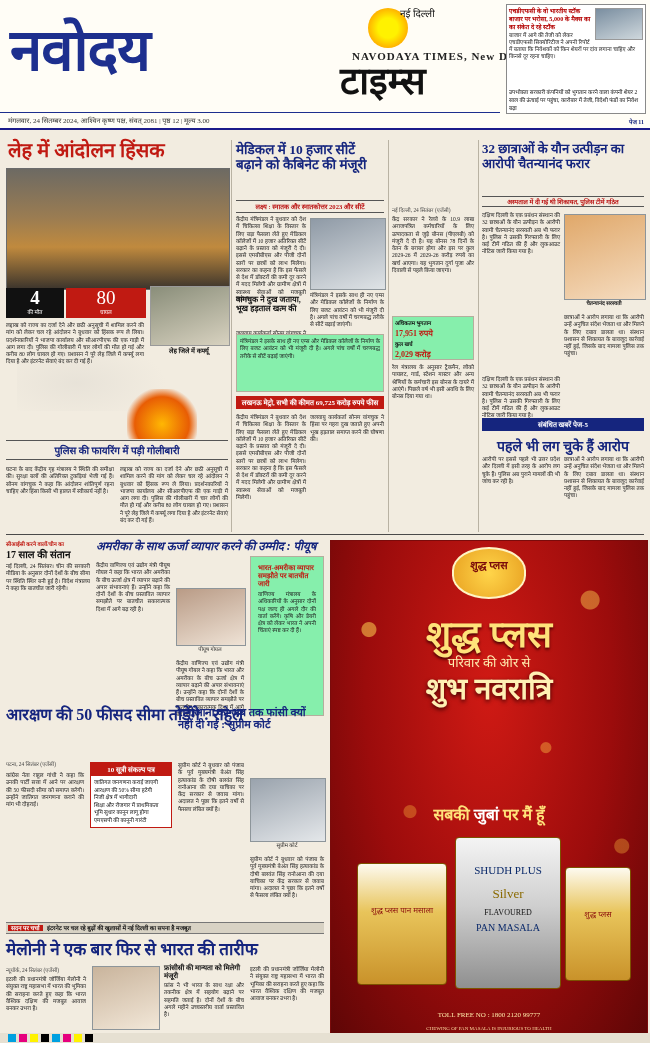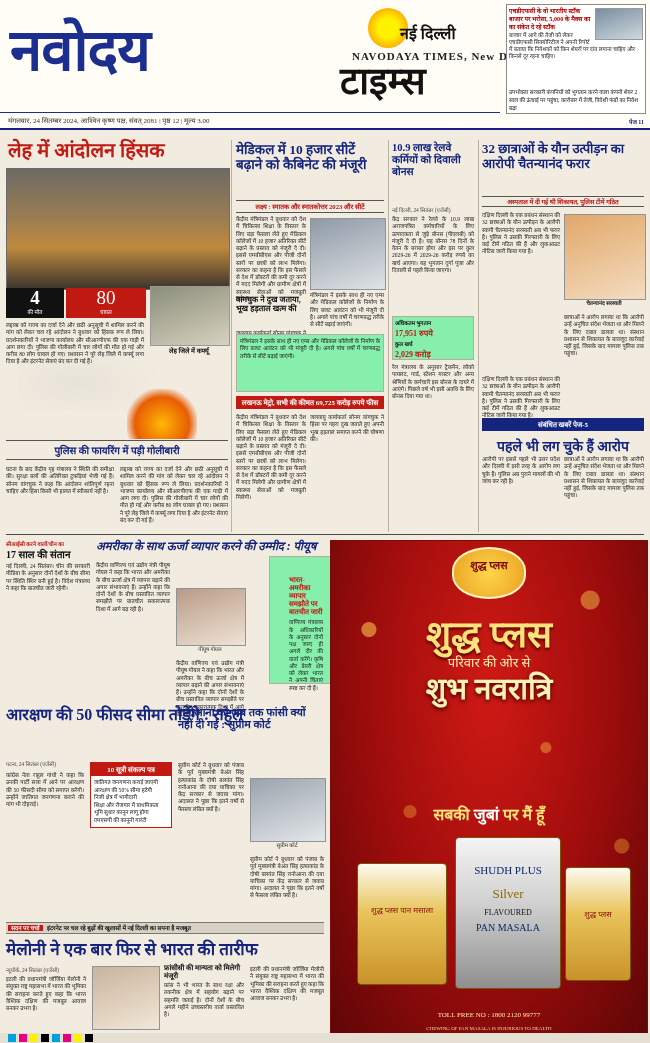--- a/index.html
+++ b/index.html
@@ -8,21 +8,21 @@
     background:#efe9dc;
     font-family:"Liberation Serif", serif;
     color:#101010;
     overflow:hidden;
     position:relative;
   }
   .page{position:relative;width:650px;height:1043px;background:#f2ece0;}
 
   
   .masthead{position:relative;height:128px;background:#fffdf6;border-bottom:2px solid #1b1b8a;}
-  .md-city{position:absolute;left:400px;top:22px;font-size:16px;font-weight:bold;color:#111;}
+  .md-city{position:absolute;left:400px;top:6px;font-size:10px;font-weight:normal;color:#111;}
   .logo-hi{position:absolute;left:10px;top:22px;font-size:58px;font-weight:bold;color:#1d2f8e;letter-spacing:-1px;line-height:1;}
   .logo-hi2{position:absolute;left:340px;top:62px;font-size:38px;font-weight:bold;color:#111;line-height:1;}
   .logo-en{position:absolute;left:352px;top:50px;font-size:11px;letter-spacing:1px;color:#222;font-weight:bold;}
   .sun{position:absolute;left:368px;top:8px;width:40px;height:40px;border-radius:50%;
     background:radial-gradient(circle,#fff200 35%,#ffb300 70%,#ff8c00 100%);}
   .sun:before{content:"";position:absolute;left:-10px;top:-10px;width:60px;height:60px;
     background:repeating-conic-gradient(#ffd21a 0deg 6deg, transparent 6deg 14deg);border-radius:50%;opacity:.8;z-index:-1;}
   .md-strip{position:absolute;left:8px;top:116px;font-size:7px;color:#333;}
   .md-rule{position:absolute;left:0;top:112px;width:500px;height:1px;background:#1d2f8e;}
 
@@ -163,23 +163,20 @@
   <div class="box greybox" style="left:236px;top:334px;width:148px;height:58px;padding:3px;box-sizing:border-box;">
     <div class="body">मंत्रिमंडल ने इसके साथ ही नए एम्स और मेडिकल कॉलेजों के निर्माण के लिए बजट आवंटन को भी मंजूरी दी है। अगले पांच वर्षों में चरणबद्ध तरीके से सीटें बढ़ाई जाएंगी।</div>
   </div>
   <div class="box" style="left:236px;top:396px;width:148px;">
     <div class="redbar" style="text-align:center;">लखनऊ मेट्रो, सभी की कीमत 69,725 करोड़ रुपये फीस</div>
   </div>
   <div class="box body" style="left:236px;top:414px;width:70px;height:116px;">केंद्रीय मंत्रिमंडल ने बुधवार को देश में चिकित्सा शिक्षा के विस्तार के लिए बड़ा फैसला लेते हुए मेडिकल कॉलेजों में 10 हजार अतिरिक्त सीटें बढ़ाने के प्रस्ताव को मंजूरी दे दी। इससे एमबीबीएस और पीजी दोनों स्तरों पर छात्रों को लाभ मिलेगा। सरकार का कहना है कि इस फैसले से देश में डॉक्टरों की कमी दूर करने में मदद मिलेगी और ग्रामीण क्षेत्रों में स्वास्थ्य सेवाओं को मजबूती मिलेगी।</div>
   <div class="box body" style="left:310px;top:414px;width:74px;height:116px;">जलवायु कार्यकर्ता सोनम वांगचुक ने हिंसा पर गहरा दुख जताते हुए अपनी भूख हड़ताल समाप्त करने की घोषणा की।</div>
   <div class="col-rule" style="left:388px;top:140px;height:392px;"></div>
 
-  <div class="box" style="left:392px;top:142px;width:82px;">
-    <div class="hd" style="font-size:10.5px;color:#15257e;">10.9 लाख रेलवे कर्मियों को दिवाली बोनस</div>
-  </div>
   <div class="box" style="left:392px;top:206px;width:82px;font-size:5.4px;color:#444;">नई दिल्ली, 24 सितंबर (एजेंसी)</div>
   <div class="box body" style="left:392px;top:216px;width:82px;height:96px;">केंद्र सरकार ने रेलवे के 10.9 लाख अराजपत्रित कर्मचारियों के लिए उत्पादकता से जुड़े बोनस (पीएलबी) को मंजूरी दे दी है। यह बोनस 78 दिनों के वेतन के बराबर होगा और इस पर कुल 2029-26 में 2029-26 करोड़ रुपये का खर्च आएगा। यह भुगतान दुर्गा पूजा और दिवाली से पहले किया जाएगा।</div>
   <div class="box greybox" style="left:392px;top:316px;width:82px;height:44px;padding:2px;box-sizing:border-box;">
     <div style="font-size:5.6px;font-weight:bold;">अधिकतम भुगतान</div>
     <div style="font-size:8px;font-weight:bold;color:#c01a12;">17,951 रुपये</div>
     <div style="font-size:5.6px;font-weight:bold;margin-top:2px;">कुल खर्च</div>
     <div style="font-size:8px;font-weight:bold;color:#c01a12;">2,029 करोड़</div>
   </div>
   <div class="box body" style="left:392px;top:364px;width:82px;height:164px;">रेल मंत्रालय के अनुसार ट्रैकमैन, लोको पायलट, गार्ड, स्टेशन मास्टर और अन्य श्रेणियों के कर्मचारी इस बोनस के दायरे में आएंगे। पिछले वर्ष भी इसी अवधि के लिए बोनस दिया गया था।</div>
   <div class="col-rule" style="left:478px;top:140px;height:392px;"></div>
@@ -212,21 +209,21 @@
     <div class="body" style="margin-top:3px;height:156px;overflow:hidden;">नई दिल्ली, 24 सितंबर। चीन की सरकारी मीडिया के अनुसार दोनों देशों के बीच सीमा पर स्थिति स्थिर बनी हुई है। विदेश मंत्रालय ने कहा कि बातचीत जारी रहेगी।</div>
   </div>
 
   <div class="box" style="left:96px;top:540px;width:230px;">
     <div class="hd" style="font-size:11.5px;color:#15257e;font-style:italic;">अमरीका के साथ ऊर्जा व्यापार करने की उम्मीद : पीयूष</div>
   </div>
   <div class="box body" style="left:96px;top:562px;width:74px;height:160px;">केंद्रीय वाणिज्य एवं उद्योग मंत्री पीयूष गोयल ने कहा कि भारत और अमरीका के बीच ऊर्जा क्षेत्र में व्यापार बढ़ाने की अपार संभावनाएं हैं। उन्होंने कहा कि दोनों देशों के बीच प्रस्तावित व्यापार समझौते पर बातचीत सकारात्मक दिशा में आगे बढ़ रही है।</div>
   <div class="photo" style="position:absolute;left:176px;top:588px;width:68px;height:56px;background:linear-gradient(160deg,#b99b86,#efe3d6);"></div>
   <div class="cap" style="position:absolute;left:176px;top:646px;width:68px;">पीयूष गोयल</div>
   <div class="box body" style="left:176px;top:660px;width:68px;height:62px;">केंद्रीय वाणिज्य एवं उद्योग मंत्री पीयूष गोयल ने कहा कि भारत और अमरीका के बीच ऊर्जा क्षेत्र में व्यापार बढ़ाने की अपार संभावनाएं हैं। उन्होंने कहा कि दोनों देशों के बीच प्रस्तावित व्यापार समझौते पर बातचीत सकारात्मक दिशा में आगे बढ़ रही है।</div>
-  <div class="box greybox" style="left:250px;top:556px;width:74px;height:128px;padding:19px;box-sizing:border-box;margin-left:19px;">
+  <div class="box greybox" style="left:250px;top:556px;width:74px;height:160px;padding:7px;box-sizing:border-box;">
     <div style="font-size:7px;font-weight:bold;color:#c01a12;line-height:1.15;">भारत-अमरीका व्यापार समझौते पर बातचीत जारी</div>
     <div class="body" style="margin-top:3px;">वाणिज्य मंत्रालय के अधिकारियों के अनुसार दोनों पक्ष जल्द ही अगले दौर की वार्ता करेंगे। कृषि और डेयरी क्षेत्र को लेकर भारत ने अपनी चिंताएं स्पष्ट कर दी हैं।</div>
   </div>
 
   <div class="box" style="left:6px;top:706px;width:310px;">
     <div class="hd" style="font-size:16px;color:#15257e;">आरक्षण की 50 फीसद सीमा तोड़ेंगे : राहुल</div>
   </div>
   <div class="box" style="left:6px;top:760px;width:78px;font-size:5.4px;color:#444;">पटना, 24 सितंबर (एजेंसी)</div>
   <div class="box body" style="left:6px;top:772px;width:78px;height:146px;">कांग्रेस नेता राहुल गांधी ने कहा कि उनकी पार्टी सत्ता में आने पर आरक्षण की 50 फीसदी सीमा को समाप्त करेगी। उन्होंने जातिगत जनगणना कराने की मांग भी दोहराई।</div>
 

